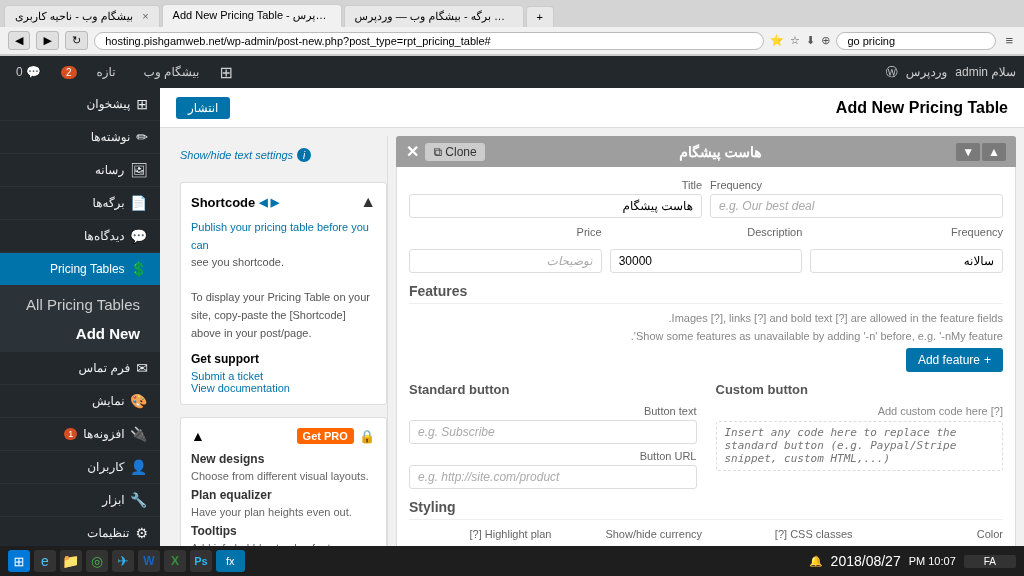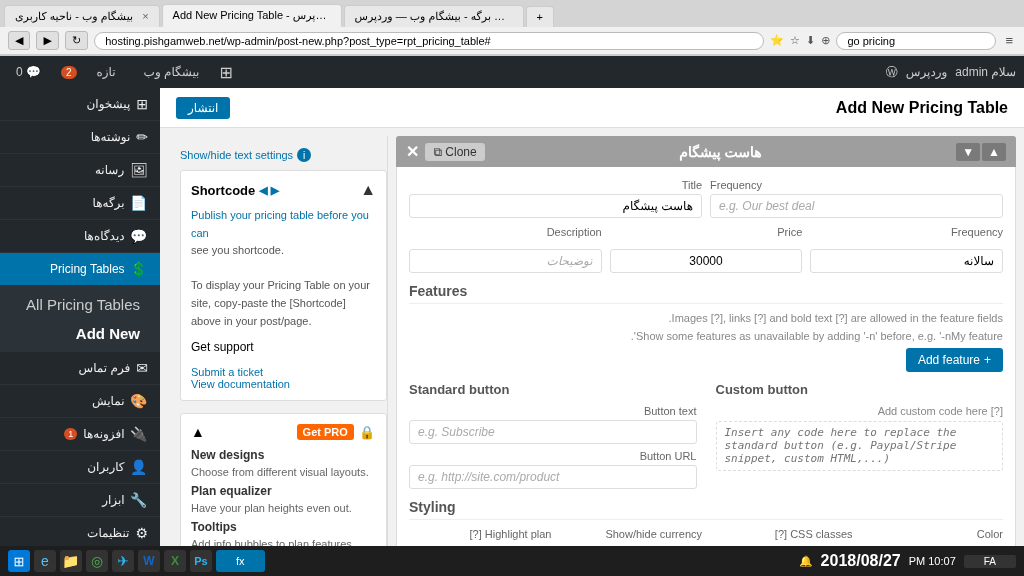--- a/index.html
+++ b/index.html
@@ -227,21 +227,21 @@
       <div class="wp-header-title">Add New Pricing Table</div>
       <div class="wp-header-actions">
         <button class="btn-primary">انتشار</button>
       </div>
     </div>
 
     <div style="display:flex; gap:0; padding: 8px;">
 
       <div class="wp-sidebar-panel" style="width:220px; padding-right:0; margin-right:8px;">
 
-        <div style="margin-bottom:8px;">
+        <div style="margin-bottom:20px;font-style:italic;">
           <span class="show-hide-link">
             <span>Show/hide text settings</span>
             <span style="background:#0073aa;color:white;border-radius:50%;width:14px;height:14px;display:inline-flex;align-items:center;justify-content:center;font-size:10px;">i</span>
           </span>
         </div>
 
         <div class="shortcode-box">
           <div class="shortcode-title">
             <span style="display:flex;align-items:center;gap:4px;">
               <span>Shortcode</span>
@@ -249,21 +249,21 @@
             </span>
             <span style="font-size:16px;cursor:pointer;color:#333;">▲</span>
           </div>
           <div class="shortcode-content">
             <p><span class="highlight">Publish your pricing table before you can</span></p>
             <p>see you shortcode.</p>
             <br>
             <p>To display your Pricing Table on your site, copy-paste the [Shortcode] above in your post/page.</p>
           </div>
           <div class="shortcode-support">
-            <p style="font-weight:normal;margin-bottom:12px;font-size:12px;">Get support</p>
+            <p style="font-weight:bold;margin-bottom:4px;font-size:12px;">Get support</p>
             <a>Submit a ticket</a>
             <a>View documentation</a>
           </div>
         </div>
 
         <div class="pro-box">
           <div class="pro-box-header">
             <span style="font-size:14px;cursor:pointer;">▲</span>
             <div style="display:flex;align-items:center;gap:6px;">
               <span class="pro-badge">Get PRO</span>
@@ -312,35 +312,35 @@
                 <input type="text" class="form-input rtl-input" value="هاست پیشگام" style="">
               </div>
               <div class="form-col">
                 <div class="form-label" style="text-align:left;">Frequency</div>
                 <input type="text" class="form-input" placeholder="e.g. Our best deal" style="">
               </div>
             </div>
 
             <div class="description-price-row">
               <div class="form-col">
+                <div class="form-label" style="text-align:right;">Price</div>
+              </div>
+              <div class="form-col">
                 <div class="form-label" style="text-align:right;">Description</div>
               </div>
               <div class="form-col">
-                <div class="form-label" style="text-align:right;">Price</div>
-              </div>
-              <div class="form-col">
                 <div class="form-label" style="text-align:right;">Frequency</div>
               </div>
             </div>
             <div class="description-price-row">
               <div class="form-col">
                 <input type="text" class="form-input rtl-input" placeholder="توضیحات" style="">
               </div>
               <div style="flex:1;">
-                <input type="text" class="form-input" style="text-align: center;" value="30000">
+                <input type="text" class="form-input" style="text-align: left;" value="30000">
               </div>
               <div style="flex:1;">
                 <input type="text" class="form-input rtl-input" value="سالانه" style="">
               </div>
             </div>
 
             <div class="section-header">Features</div>
             <div class="features-note">Images [?], links [?] and bold text [?] are allowed in the feature fields.</div>
             <div class="features-note">Show some features as unavailable by adding '-n' before, e.g. '-nMy feature'.</div>
             <div class="clearfix" style="margin-bottom:8px;">
@@ -412,23 +412,23 @@
     </div>
     <div class="taskbar-icon" style="background:#333;">
       <span style="color:#1565c0;font-size:12px;font-weight:bold;">W</span>
     </div>
     <div class="taskbar-icon" style="background:#333;">
       <span style="color:#388e3c;font-size:12px;font-weight:bold;">X</span>
     </div>
     <div class="taskbar-icon" style="background:#333;">
       <span style="color:#29b6f6;font-size:11px;font-weight:bold;">Ps</span>
     </div>
-    <div class="taskbar-icon" style="background:#0073aa; padding: 0 20px; width:auto;">
+    <div class="taskbar-icon" style="background:#0073aa; padding: 0 10px; width:auto;">
       <span style="color:white;font-size:11px;">fx</span>
     </div>
   </div>
   <div class="taskbar-right">
     <span class="taskbar-lang">FA</span>
     <span style="color:white;">10:07 PM</span>
-    <span style="color:white;font-size:16px;font-weight:bold;">2018/08/27</span>
+    <span style="color:white;font-size:14px;">2018/08/27</span>
     <span style="color:white;">🔔</span>
   </div>
 </div>
 
 </body></html>

